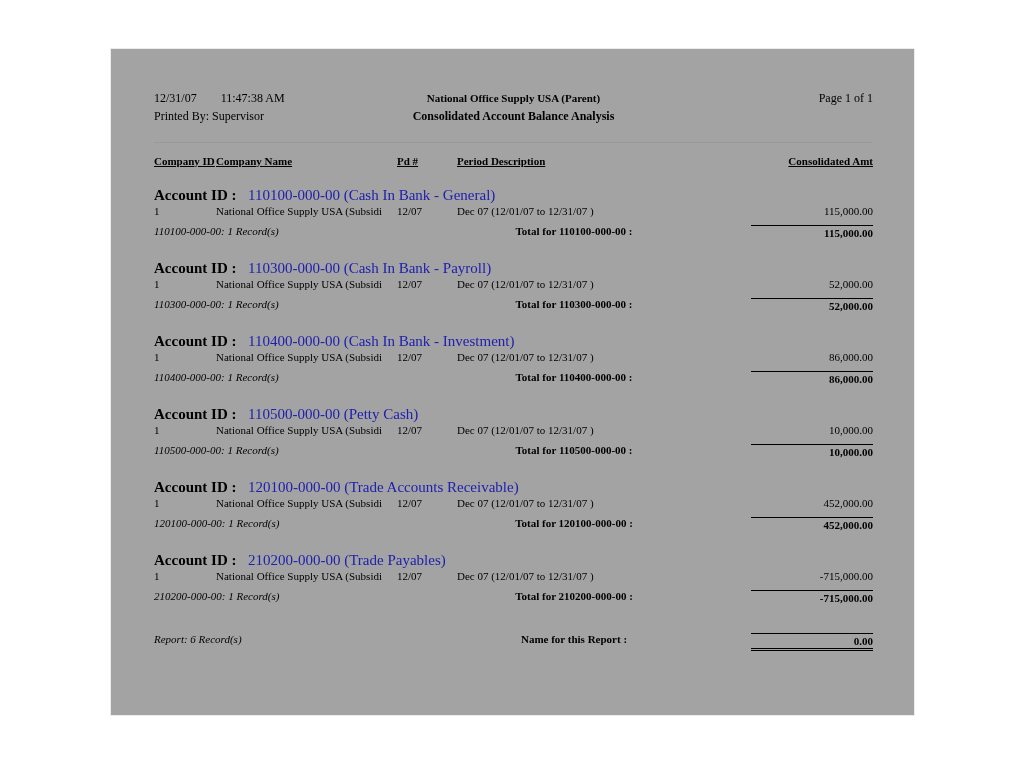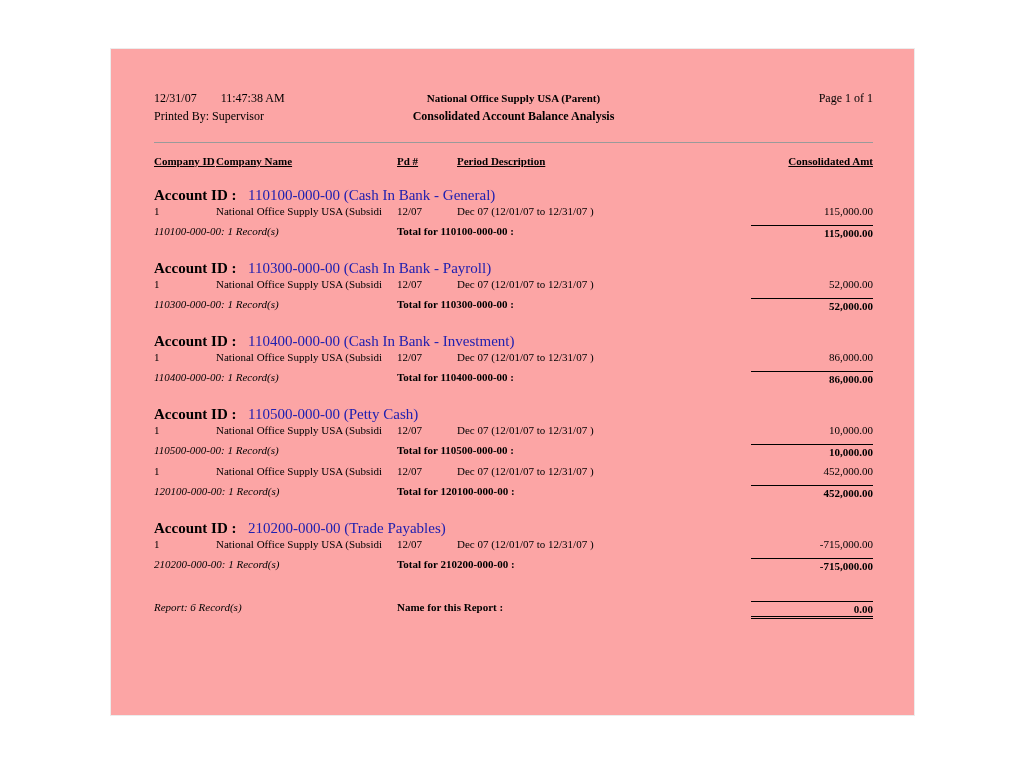--- a/index.html
+++ b/index.html
@@ -8,21 +8,21 @@
     width: 1024px; height: 768px;
     background: #ffffff;
     font-family: "Liberation Serif", serif;
     color: #000;
     overflow: hidden;
   }
   .page {
     position: absolute;
     left: 110px; top: 48px;
     width: 805px; height: 668px;
-    background: #fca5a5;
+    background: #a3a3a3;
     border: 1px solid #ececec;
     padding-left: 32px;
   }
   .content {
     position: absolute;
     left: 43px; top: 42px;
     width: 719px;
   }
   
   .hdr-row1 { display: flex; align-items: baseline; height: 18px; font-size: 12px; }
@@ -68,21 +68,21 @@
   .data-row span { overflow: hidden; white-space: nowrap; }
   .total-row {
     display: grid;
     grid-template-columns: 243px 354px 122px;
     margin-top: 3px;
     height: 19px;
     font-size: 11px;
     align-items: start;
   }
   .records { font-style: italic; white-space: nowrap; }
-  .total-label { font-weight: bold; text-align: left; white-space: nowrap; }
+  .total-label { font-weight: bold; text-align: center; white-space: nowrap; }
   .total-amt {
     font-weight: bold; text-align: right;
     border-top: 1px solid #000;
     padding-top: 1px;
   }
   
   .footer-row {
     display: grid;
     grid-template-columns: 243px 354px 122px;
     margin-top: 24px;
@@ -193,20 +193,23 @@
       <span class="right">10,000.00</span>
     </div>
     <div class="total-row">
       <span class="records">110500-000-00: 1 Record(s)</span>
       <span class="total-label">Total for 110500-000-00 :</span>
       <span class="total-amt">10,000.00</span>
     </div>
   </section>
 
   <section class="group">
+    <div class="account-line">
+      <span class="account-label">Account ID :</span><span class="account-value">120100-000-00 (Trade Accounts Receivable)</span>
+    </div>
     <div class="data-row">
       <span>1</span>
       <span>National Office Supply USA (Subsidi</span>
       <span>12/07</span>
       <span>Dec 07 (12/01/07 to 12/31/07 )</span>
       <span class="right">452,000.00</span>
     </div>
     <div class="total-row">
       <span class="records">120100-000-00: 1 Record(s)</span>
       <span class="total-label">Total for 120100-000-00 :</span>

